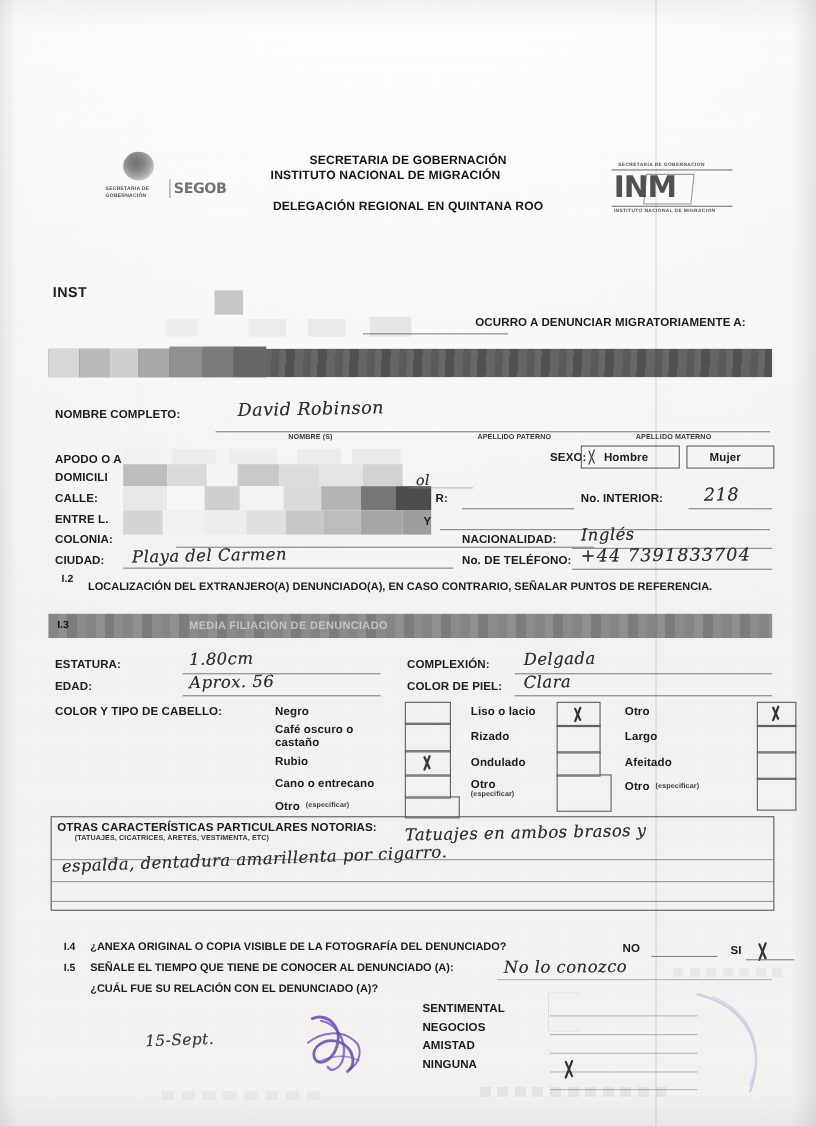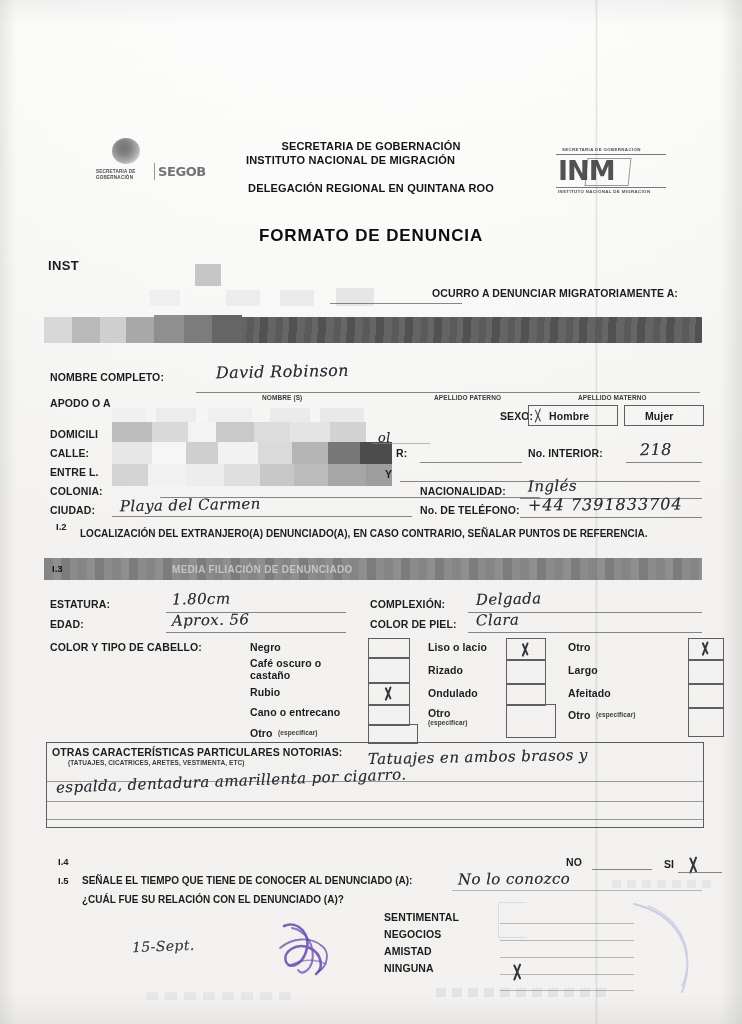--- a/index.html
+++ b/index.html
@@ -157,21 +157,20 @@
     <div class="inm-letters" style="left:2px;top:8px;">INM</div>
     <div class="abs" style="left:30px;top:11px;width:42px;height:26px;border:1.6px solid #4a4a4a;opacity:.55;transform:skewX(-6deg);"></div>
     <div class="inm-rule" style="left:0px;top:40px;width:110px;"></div>
     <div class="inm-cap" style="left:2px;top:42px;">INSTITUTO NACIONAL DE MIGRACION</div>
   </div>
 
   <div class="hdr abs" style="left:0;top:139px;width:742px;">SECRETARIA DE GOBERNACIÓN</div>
   <div class="hdr abs" style="left:0;top:153px;width:701px;">INSTITUTO NACIONAL DE MIGRACIÓN</div>
   <div class="hdr abs" style="left:0;top:181px;width:742px;">DELEGACIÓN REGIONAL EN QUINTANA ROO</div>
 
-  <div class="title abs" style="left:0;top:226px;width:742px;text-align:center;">FORMATO DE DENUNCIA</div>
 
   <div class="lbl abs" style="left:48px;top:258px;font-size:13px;letter-spacing:.4px;">INST</div>
 
   <div class="mosaic" style="left:150px;top:262px;width:260px;height:46px;">
     <i style="left:45px;top:2px;width:26px;height:22px;background:#c6c6c6;"></i>
     <i style="left:0px;top:28px;width:30px;height:16px;background:#efefef;"></i>
     <i style="left:76px;top:28px;width:34px;height:16px;background:#ececec;"></i>
     <i style="left:130px;top:28px;width:34px;height:16px;background:#eaeaea;"></i>
     <i style="left:186px;top:26px;width:38px;height:18px;background:#e6e6e6;"></i>
   </div>
@@ -191,21 +190,21 @@
   </div>
 
   <div class="lbl abs" style="left:50px;top:371px;">NOMBRE COMPLETO:</div>
   <div class="rule" style="left:196px;top:392px;width:504px;"></div>
   <div class="hw lg" style="left:216px;top:362px;">David  Robinson</div>
 
   <div class="lbl-xs abs" style="left:262px;top:394px;">NOMBRE (S)</div>
   <div class="lbl-xs abs" style="left:434px;top:394px;">APELLIDO PATERNO</div>
   <div class="lbl-xs abs" style="left:578px;top:394px;">APELLIDO MATERNO</div>
 
-  <div class="lbl abs" style="left:50px;top:397px;">APODO O A</div>
+  <div class="lbl abs" style="left:50px;top:412px;">APODO O A</div>
   <div class="lbl abs" style="left:50px;top:428px;">DOMICILI</div>
   <div class="lbl abs" style="left:50px;top:447px;">CALLE:</div>
   <div class="lbl abs" style="left:50px;top:466px;">ENTRE L.</div>
   <div class="lbl abs" style="left:50px;top:485px;">COLONIA:</div>
   <div class="lbl abs" style="left:50px;top:504px;">CIUDAD:</div>
 
   <div class="mosaic" style="left:98px;top:408px;width:300px;height:80px;">
     <i style="left:14px;top:0px;width:34px;height:14px;background:#f0f0f0;"></i>
     <i style="left:58px;top:0px;width:40px;height:14px;background:#ececec;"></i>
     <i style="left:110px;top:0px;width:44px;height:14px;background:#efefef;"></i>
@@ -342,20 +341,21 @@
     <div class="r" style="top:38px;"></div>
     <div class="r" style="top:58px;"></div>
     <div class="r" style="top:76px;"></div>
   </div>
   <div class="lbl abs" style="left:52px;top:746px;">OTRAS CARACTERÍSTICAS PARTICULARES NOTORIAS:</div>
   <div class="lbl-xs abs" style="left:68px;top:759px;">(TATUAJES, CICATRICES, ARETES, VESTIMENTA, ETC)</div>
   <div class="hw" style="left:368px;top:748px;">Tatuajes  en  ambos  brasos  y</div>
   <div class="hw tilt" style="left:56px;top:772px;">espalda,  dentadura  amarillenta  por  cigarro.</div>
 
   <div class="secnum abs" style="left:58px;top:856px;">I.4</div>
+  <div class="para abs" style="left:82px;top:855px;">¿ANEXA ORIGINAL O COPIA VISIBLE DE LA FOTOGRAFÍA DEL DENUNCIADO?</div>
   <div class="lbl abs" style="left:566px;top:856px;">NO</div>
   <div class="rule" style="left:592px;top:869px;width:60px;"></div>
   <div class="lbl abs" style="left:664px;top:858px;">SI</div>
   <span class="xmark big" style="left:684px;top:856px;"></span>
   <div class="rule" style="left:678px;top:872px;width:44px;"></div>
 
   <div class="secnum abs" style="left:58px;top:875px;">I.5</div>
   <div class="para abs" style="left:82px;top:874px;">SEÑALE EL TIEMPO QUE TIENE DE CONOCER AL DENUNCIADO (A):</div>
   <div class="hw flat" style="left:458px;top:870px;">No lo conozco</div>
   <div class="rule light" style="left:452px;top:890px;width:250px;"></div>

